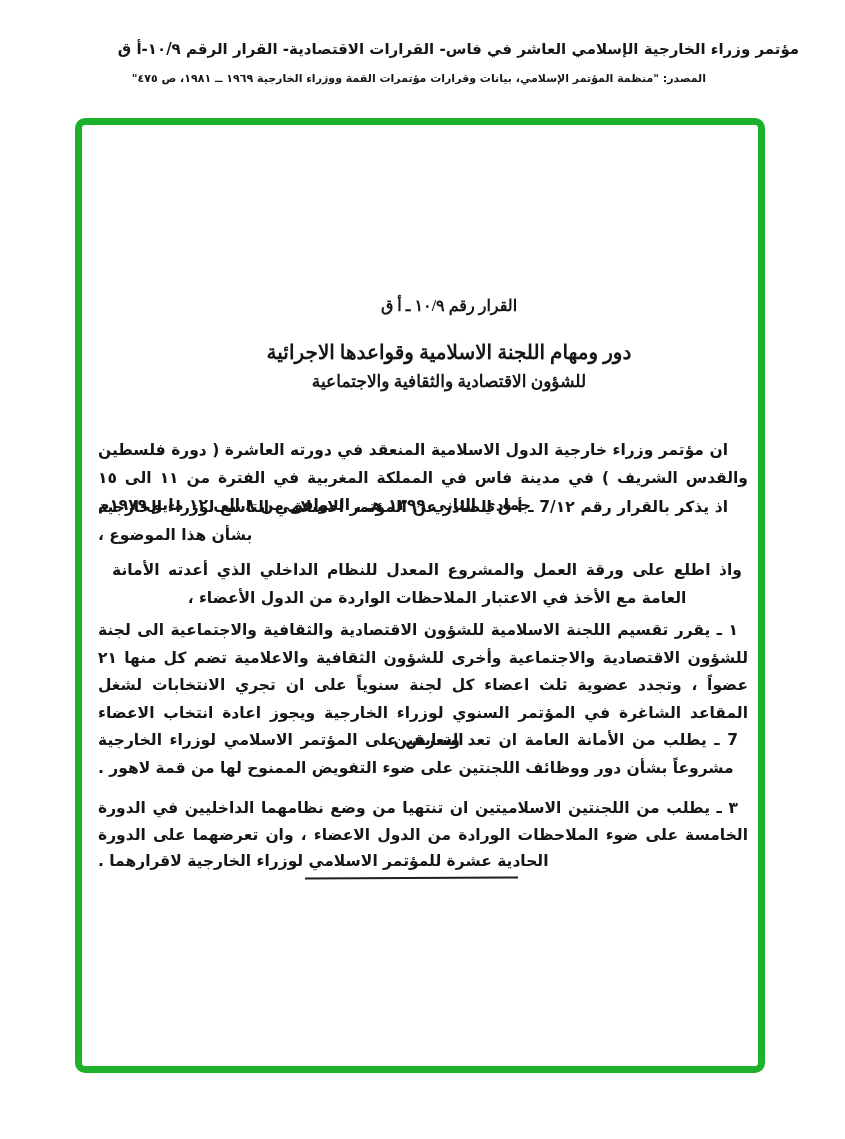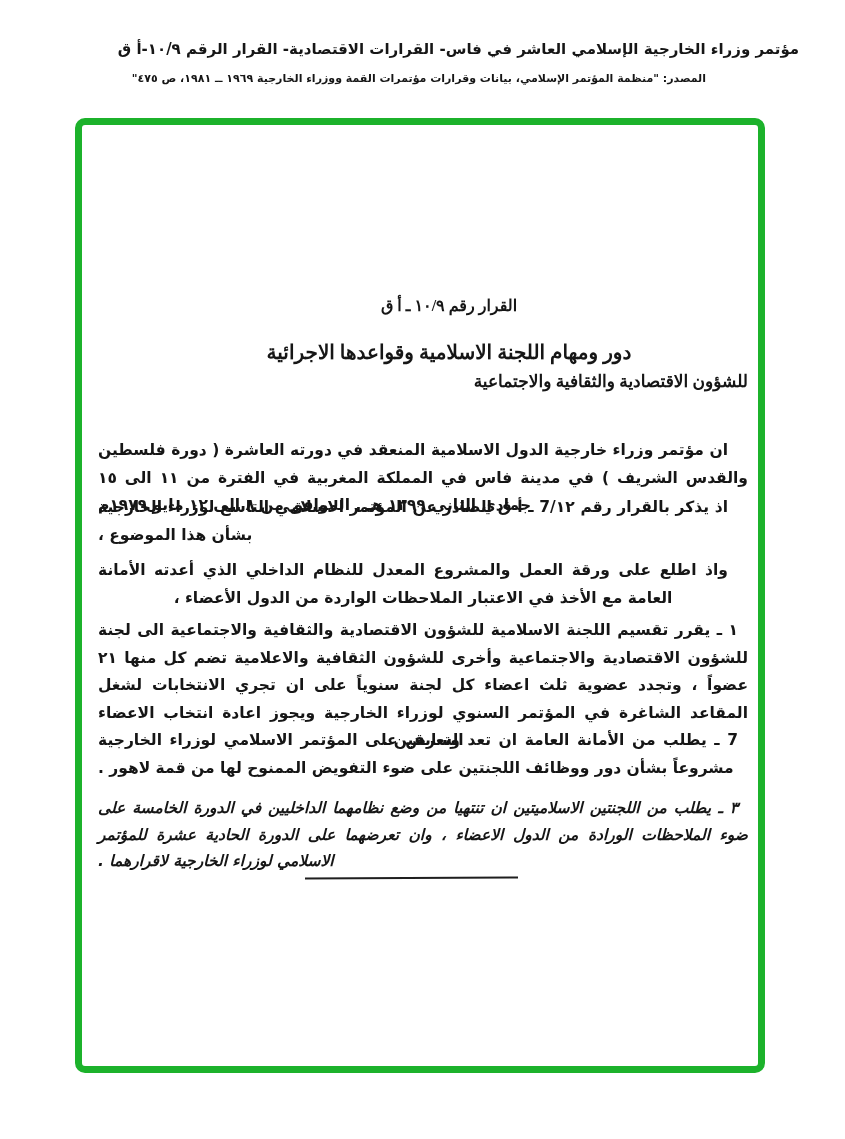--- a/index.html
+++ b/index.html
@@ -24,36 +24,36 @@
 
   .frame {
     left:75px; top:118px; width:676px; height:941px;
     border:7px solid #1cb22b; border-radius:10px;
     background:#ffffff;
   }
 
   .tline { left:150px; width:598px; text-align:center; font-weight:bold;font-family:Liberation Serif, serif; }
   .t1 { top:296px; font-size:16px; }
   .t2 { top:340px; font-size:20px; }
-  .t3 { top:371px; font-size:17px;text-align:right; }
+  .t3 { top:371px; font-size:17px; }
 
   .para {
     left:98px; width:650px;
     font-size:15.5px; font-weight:bold; line-height:27.5px;
     direction:rtl; text-align:justify; text-justify:inter-word;
     text-indent:20px;
   }
   .last-left   { text-align-last:left; }
   .last-center { text-align-last:center; }
   .p1 { top:426px;margin-top:11px; }
   .p2 { top:494px; }
-  .p3 { top:557px; }
+  .p3 { top:557px;margin-left:14px; }
   .i1 { top:617px; text-indent:10px; }
   .i2 { top:727px; text-indent:10px; }
-  .i3 { top:795px; text-indent:10px; line-height:26.5px;font-style:italic; }
+  .i3 { top:795px; text-indent:10px; line-height:26.5px; }
 
   .divider {
     top:877px; left:305px; width:213px; height:2px;
     background:#1f1f1f; transform:rotate(-0.25deg);
   }
 </style>
 </head>
 <body>
 
 <div class="abs rtl hdr1">مؤتمر وزراء الخارجية الإسلامي العاشر في فاس- القرارات الاقتصادية- القرار الرقم ١٠/٩-أ ق</div>

